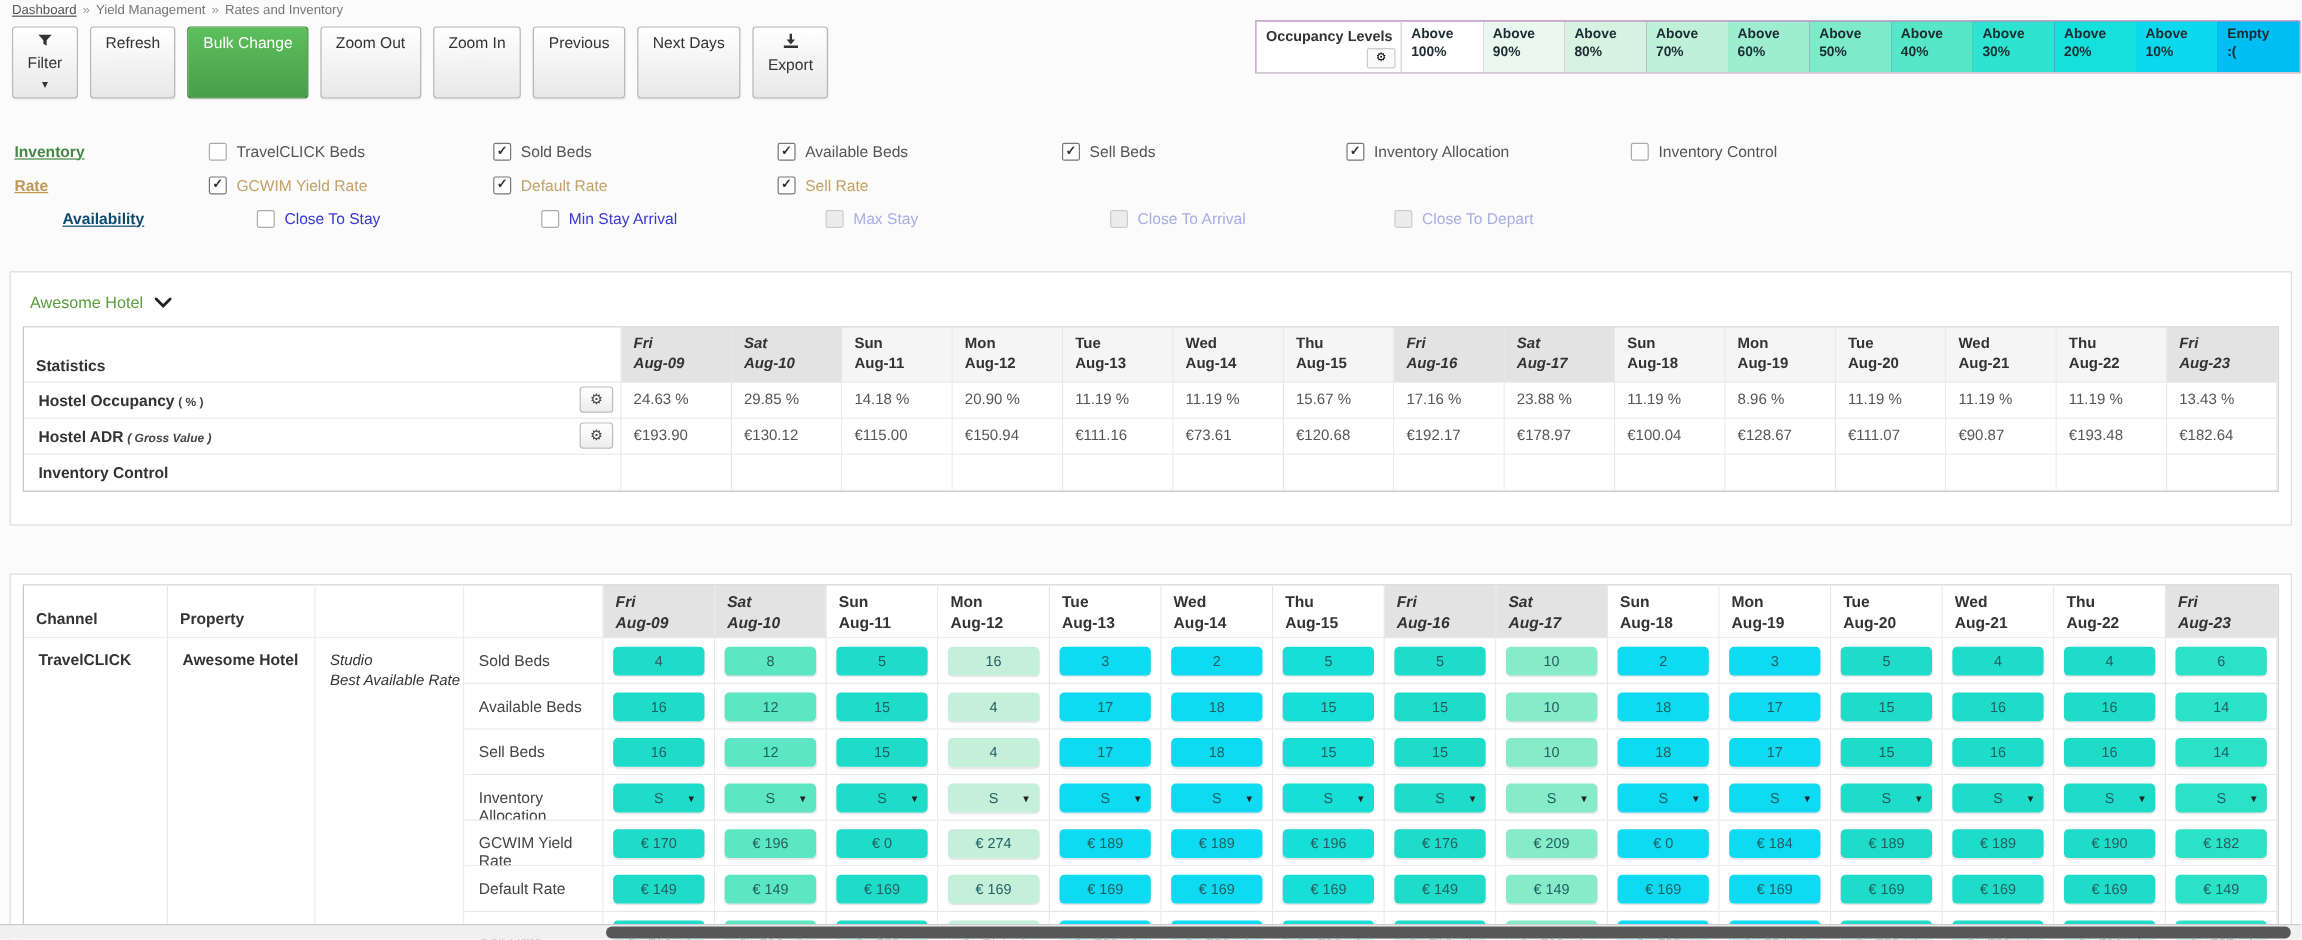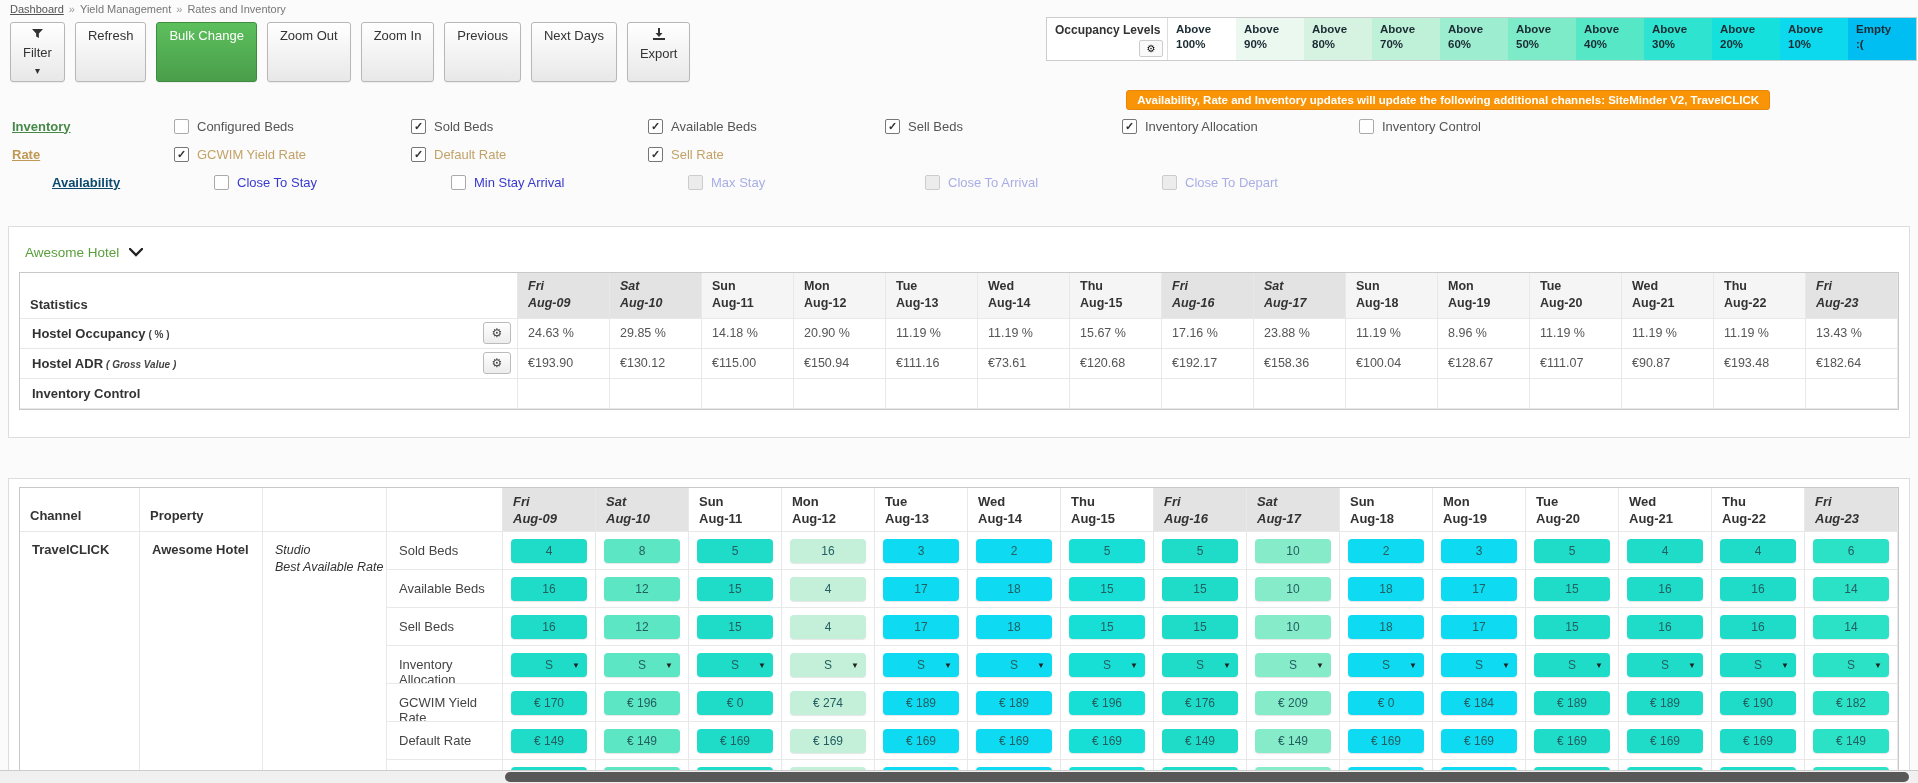--- a/index.html
+++ b/index.html
@@ -163,28 +163,27 @@
           <div>Above</div>
           <div>10%</div>
         </div>
         <div class="legend-cell" style="background: rgb(0, 189, 242);">
           <div>Empty</div>
           <div>:(</div>
         </div>
       </div>
   </div>
 
-  <div class="alert">Availability, Rate and Inventory updates will update the following additional channels: SiteMinder V2, TravelCLICK</div>
 
   <div class="filters" id="filters">
       <div class="filter-row row-inventory">
         <a class="filter-label">Inventory</a>
         <label class="filter-item">
           <span class="cb"></span>
-          <span class="cb-label">Configured Beds</span>
+          <span class="cb-label">TravelCLICK Beds</span>
         </label>
         <label class="filter-item">
           <span class="cb checked">✓</span>
           <span class="cb-label">Sold Beds</span>
         </label>
         <label class="filter-item">
           <span class="cb checked">✓</span>
           <span class="cb-label">Available Beds</span>
         </label>
         <label class="filter-item">
@@ -327,21 +326,21 @@
         <div class="cell stat-val">13.43 %</div>
         <div class="cell stat-label-cell"><span class="stat-label">Hostel ADR</span><span class="stat-sublabel italic">( Gross Value )</span><button class="gear-btn"><span>⚙</span></button></div>
         <div class="cell stat-val">€193.90</div>
         <div class="cell stat-val">€130.12</div>
         <div class="cell stat-val">€115.00</div>
         <div class="cell stat-val">€150.94</div>
         <div class="cell stat-val">€111.16</div>
         <div class="cell stat-val">€73.61</div>
         <div class="cell stat-val">€120.68</div>
         <div class="cell stat-val">€192.17</div>
-        <div class="cell stat-val">€158.36</div>
+        <div class="cell stat-val">€178.97</div>
         <div class="cell stat-val">€100.04</div>
         <div class="cell stat-val">€128.67</div>
         <div class="cell stat-val">€111.07</div>
         <div class="cell stat-val">€90.87</div>
         <div class="cell stat-val">€193.48</div>
         <div class="cell stat-val">€182.64</div>
         <div class="cell stat-label-cell"><span class="stat-label">Inventory Control</span></div>
         <div class="cell stat-val"></div>
         <div class="cell stat-val"></div>
         <div class="cell stat-val"></div>

